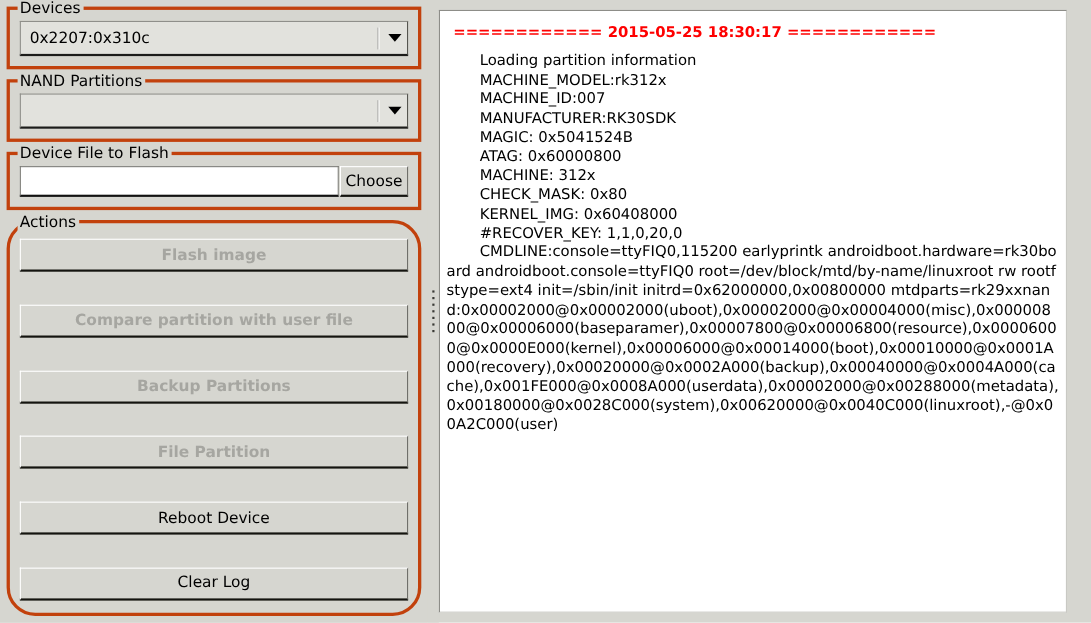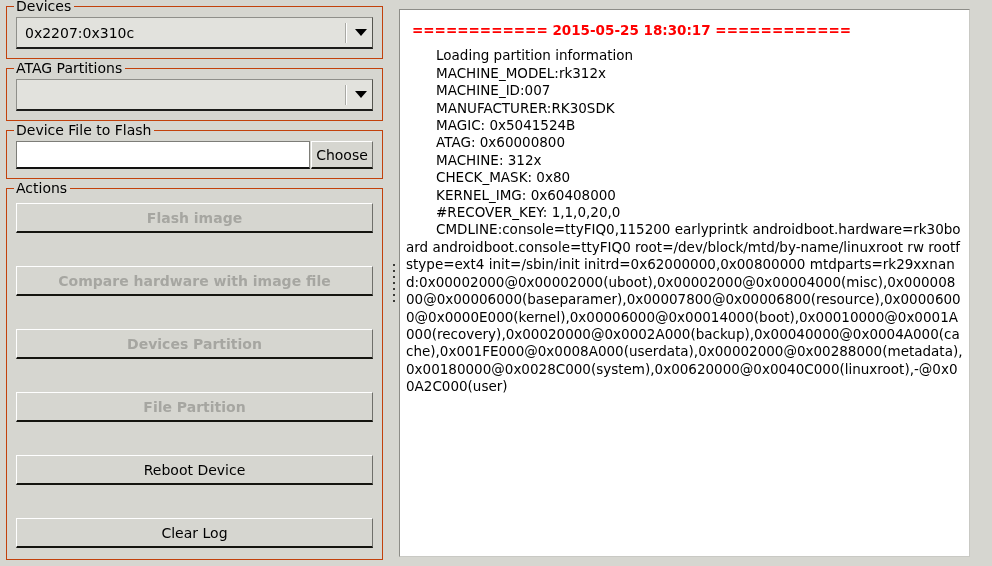--- a/index.html
+++ b/index.html
@@ -30,21 +30,21 @@
     height: 566px;
     box-sizing: border-box;
     padding: 6px 6px 4px 6px;
     display: flex;
     flex-direction: column;
     background: #d6d6d0;
   }
 
   .groupbox {
     position: relative;
-    border: 1px solid #c2410c;
+    border: 3px solid #c2410c;
     margin-bottom: 9px;
     padding: 10px 9px 9px 9px;
     box-sizing: border-box;
     background: transparent;
   }
   .groupbox > .gb-title {
     position: absolute;
     top: -9px;
     left: 7px;
     background: #d6d6d0;
@@ -136,20 +136,21 @@
     width: 62px;
     margin-left: 1px;
   }
 
   
   .actions-group {
     flex: 1;
     display: flex;
     flex-direction: column;
     margin-bottom: 2px;
+    border-radius: 26px;
   }
   .actions-inner {
     display: flex;
     flex-direction: column;
     justify-content: space-between;
     height: 100%;
     padding-top: 4px;
     padding-bottom: 2px;
     box-sizing: border-box;
   }
@@ -235,21 +236,21 @@
       <div class="combo">
         <span class="combo-text">0x2207:0x310c</span>
         <span class="combo-sep"></span>
         <span class="combo-arrow">
             <span class="arrow-down"></span>
           </span>
       </div>
     </div>
 
     <div class="groupbox">
-      <span class="gb-title">ATAG Partitions</span>
+      <span class="gb-title">NAND Partitions</span>
       <div class="combo">
         <span class="combo-text"></span>
         <span class="combo-sep"></span>
         <span class="combo-arrow">
             <span class="arrow-down"></span>
           </span>
       </div>
     </div>
 
     <div class="groupbox">
@@ -257,22 +258,22 @@
       <div class="file-row">
         <input class="text-input" type="text" value="" style="">
         <div class="btn choose">Choose</div>
       </div>
     </div>
 
     <div class="groupbox actions-group">
       <span class="gb-title">Actions</span>
       <div class="actions-inner">
         <div class="btn action-btn disabled">Flash image</div>
-        <div class="btn action-btn disabled">Compare hardware with image file</div>
-        <div class="btn action-btn disabled">Devices Partition</div>
+        <div class="btn action-btn disabled">Compare partition with user file</div>
+        <div class="btn action-btn disabled">Backup Partitions</div>
         <div class="btn action-btn disabled">File Partition</div>
         <div class="btn action-btn">Reboot Device</div>
         <div class="btn action-btn">Clear Log</div>
       </div>
     </div>
 
   </div>
 
   <div class="splitter">
     <span class="dots">

